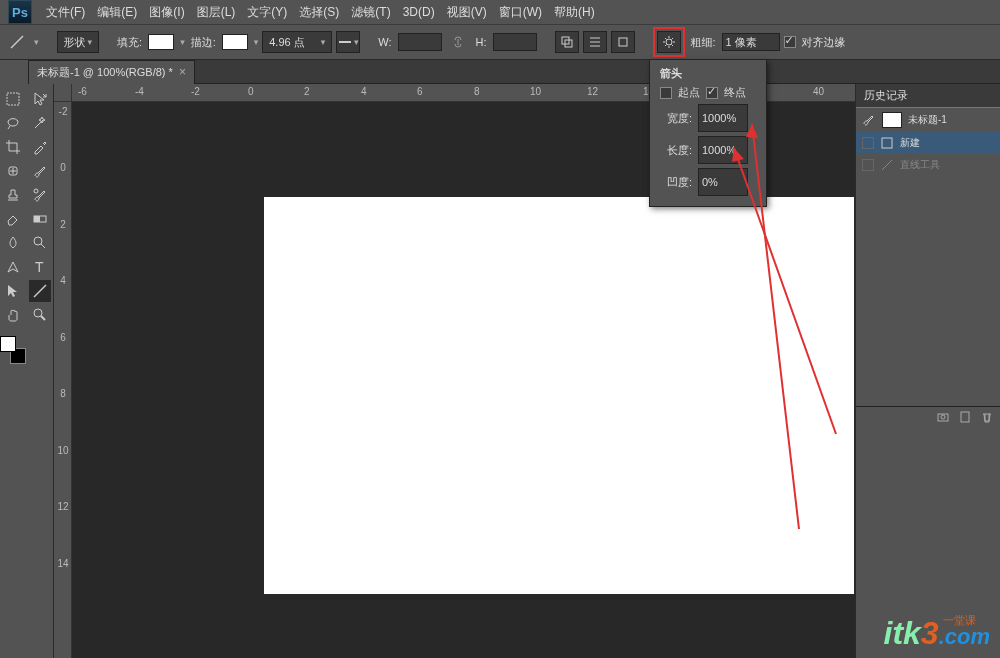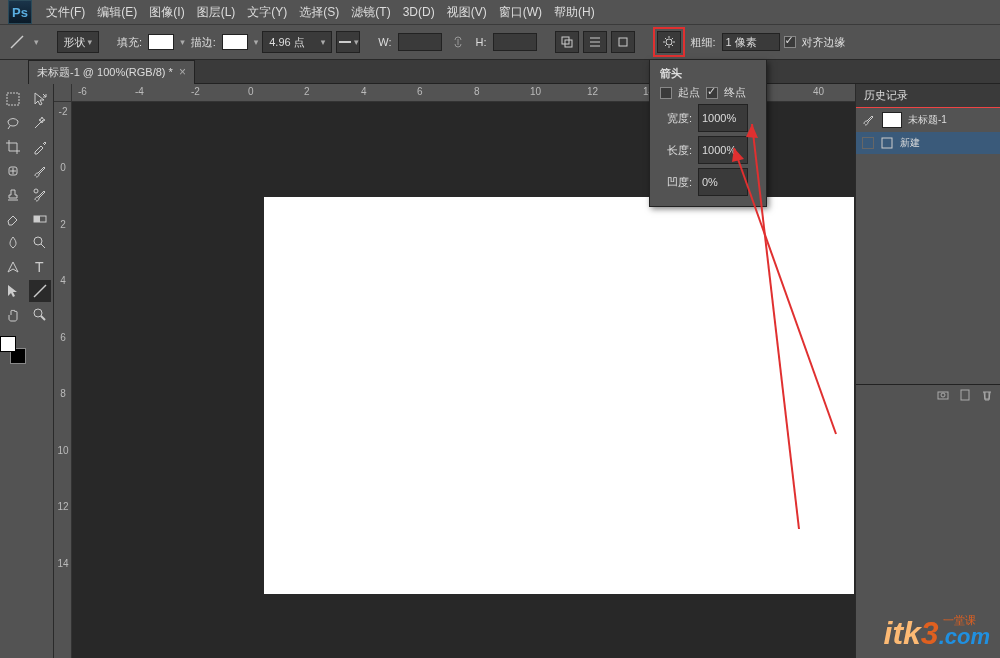--- a/index.html
+++ b/index.html
@@ -69,21 +69,21 @@
 .history-check { width: 12px; height: 12px; border: 1px solid #666; }
 .history-icon { width: 14px; height: 14px; display: flex; align-items: center; justify-content: center; }
 .panel-footer { height: 24px; border-top: 1px solid #222; display: flex; justify-content: flex-end; align-items: center; gap: 8px; padding: 0 6px; margin-top: 230px; }
 .panel-footer svg { width: 14px; height: 14px; }
 
 
 .annot-arrow { position: absolute; pointer-events: none; z-index: 200; }
 
 
 .watermark { position: absolute; bottom: 6px; right: 10px; font-size: 32px; font-weight: bold; font-style: italic; z-index: 50; }
-.wm-itk { color: #fdba74; text-align: right; }
+.wm-itk { color: #86efac; text-align: right; }
 .wm-3 { color: #e06020; }
 .wm-com { color: #2090e0; font-size: 22px; vertical-align: baseline; }
 .wm-sub { position: absolute; right: 14px; top: -2px; font-size: 11px; color: #e06020; font-style: normal; font-weight: normal; }
 </style>
 </head>
 <body>
 
 <div class="menu-bar">
   <div class="ps-logo">Ps</div>
   <div class="menu-item">文件(F)</div>
@@ -350,20 +350,29 @@
       </div>
       <div class="history-item" style="background:#3a5a7a">
         <span class="history-check"></span>
         <span class="history-icon">
             <svg viewBox="0 0 14 14">
               <rect x="2" y="2" width="10" height="10" stroke="#ccc" fill="none"></rect>
             </svg>
           </span>
         <span>新建</span>
       </div>
+      <div class="history-item dim">
+        <span class="history-check"></span>
+        <span class="history-icon">
+            <svg viewBox="0 0 14 14">
+              <line x1="2" y1="12" x2="12" y2="2" stroke="#888"></line>
+            </svg>
+          </span>
+        <span>直线工具</span>
+      </div>
     </div>
     <div class="panel-footer">
       <span><svg viewBox="0 0 14 14">
             <rect x="2" y="4" width="10" height="7" stroke="#aaa" fill="none"></rect>
             <circle cx="7" cy="7" r="2" stroke="#aaa" fill="none"></circle>
           </svg></span>
       <span><svg viewBox="0 0 14 14">
             <rect x="3" y="2" width="8" height="10" stroke="#aaa" fill="none"></rect>
           </svg></span>
       <span><svg viewBox="0 0 14 14">

